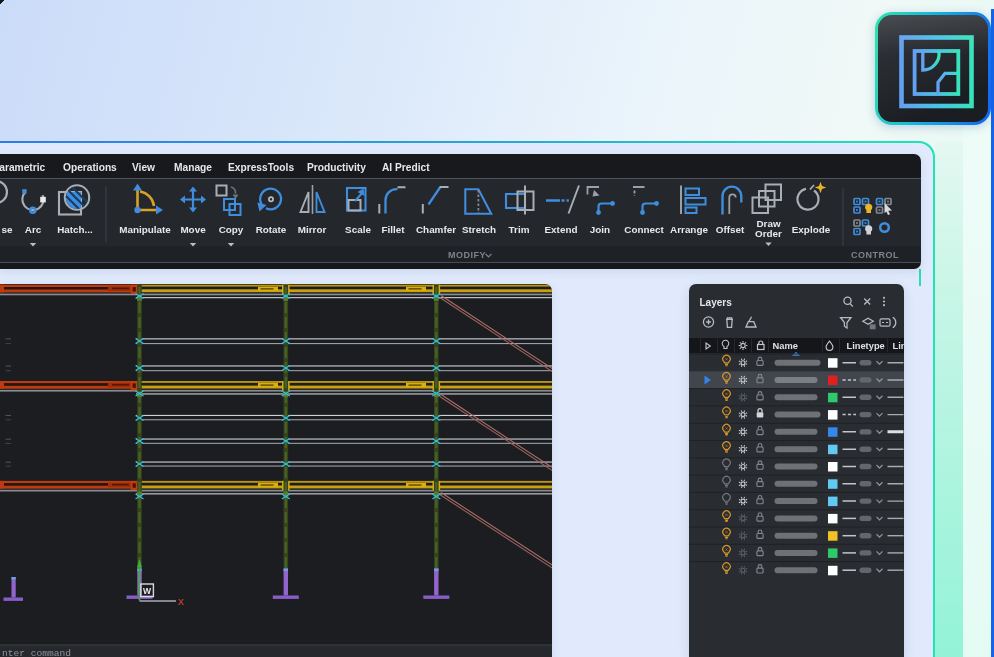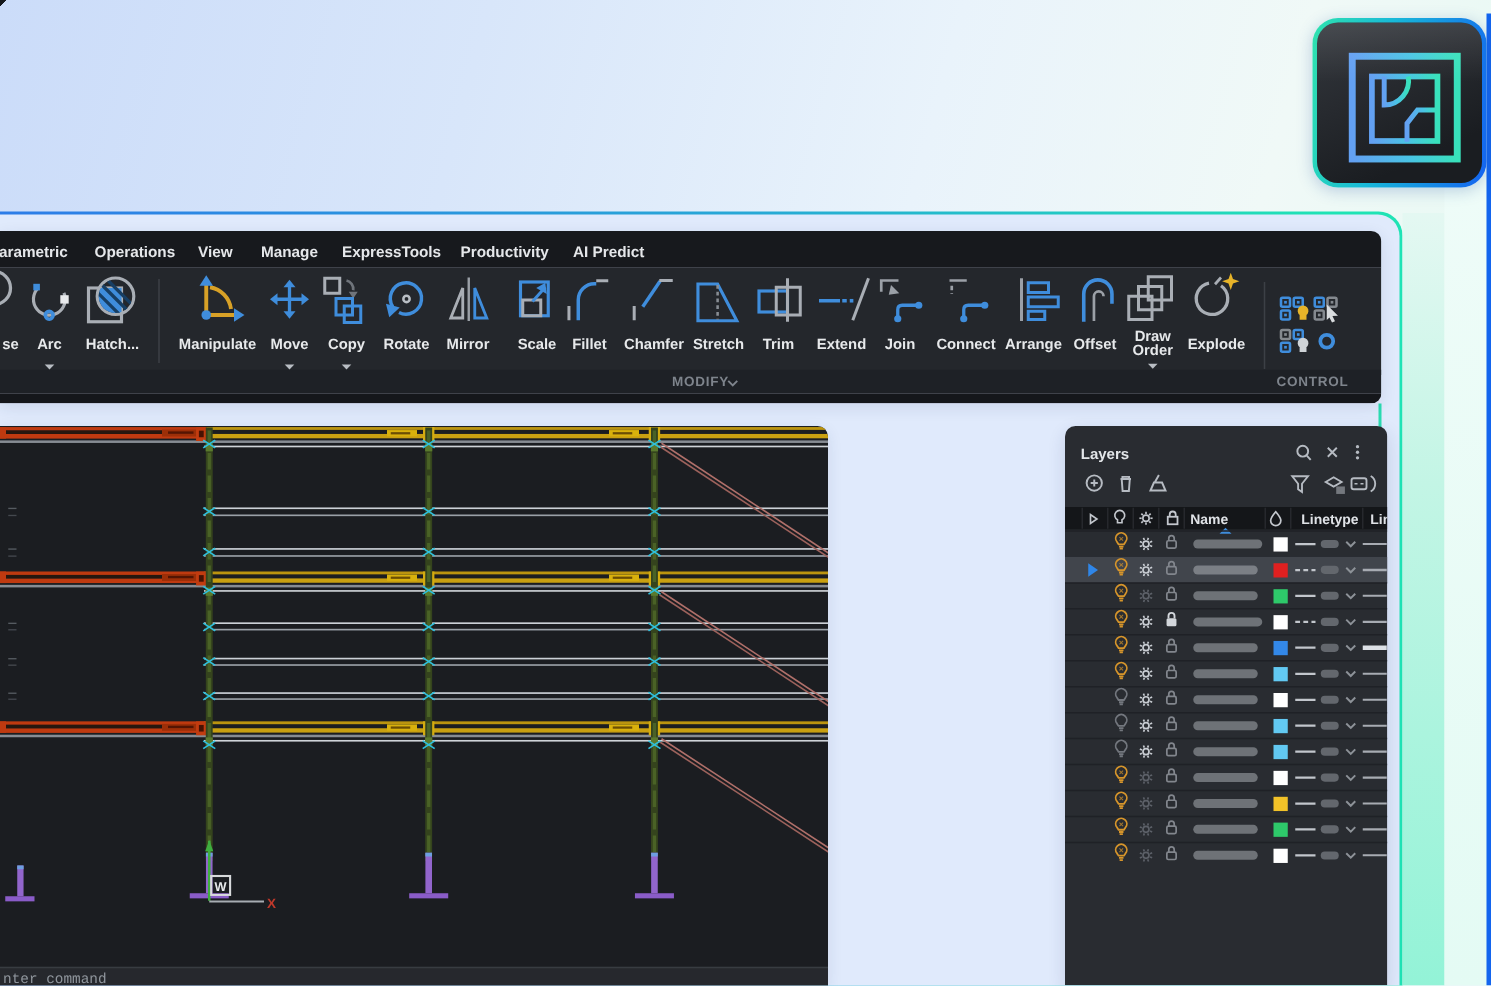--- a/index.html
+++ b/index.html
@@ -5,21 +5,21 @@
 body{position:relative;background:linear-gradient(105deg,#cbdcf9 0%,#d8e6fa 28%,#e9f3fb 55%,#f0f9f7 75%,#e3f9f1 100%)}
 .abs{position:absolute}
 #corner{left:0;top:0;width:5px;height:5px;background:linear-gradient(135deg,#15181c 45%,transparent 46%)}
 #mintband{left:934.8px;top:142px;width:28.6px;height:515px;background:linear-gradient(180deg,#e4f8f2 0%,#c3f5e5 35%,#93f3d7 100%)}
 #mintlight{left:963.4px;top:118px;width:28px;height:539px;background:linear-gradient(180deg,#eefcf8 0%,#e4fbf4 100%)}
 #bluestrip{left:991.3px;top:9px;width:2.7px;height:648px;background:#1365ee}
 #container{left:-30px;top:141px;width:964.8px;height:560px;border-radius:16px;background:linear-gradient(90deg,#2d7ae9 0%,#27a8d6 55%,#1fe3b5 95%)}
 #containerin{left:1.8px;top:1.8px;width:961.2px;height:556.4px;border-radius:14.5px;background:#e0eafc}
 #ribbon{left:0;top:153.5px;width:920.5px;height:115px;border-radius:0 7px 7px 0;overflow:hidden;box-shadow:0 3px 10px rgba(25,45,90,.10)}
 #canvas{left:0;top:283.5px;width:552px;height:373.5px;border-radius:0 7px 0 0;overflow:hidden;box-shadow:0 3px 10px rgba(25,45,90,.10)}
-#panel{left:710px;top:284px;width:215px;height:373px;border-radius:7px 7px 0 0;overflow:hidden;box-shadow:0 4px 12px rgba(25,45,90,.14)}
+#panel{left:689px;top:284px;width:215px;height:373px;border-radius:7px 7px 0 0;overflow:hidden;box-shadow:0 4px 12px rgba(25,45,90,.14)}
 #sliver{left:918.6px;top:268.5px;width:2.2px;height:17px;background:#2bdcb2}
 #logo{left:875px;top:12px;width:116px;height:112.5px;border-radius:17px;background:linear-gradient(100deg,#2fe3ae 0%,#18b9d8 40%,#1463f0 100%);box-shadow:0 2px 10px rgba(30,80,160,.25)}
 #logoin{left:3px;top:3px;width:110px;height:106.5px;border-radius:14px;background:linear-gradient(155deg,#34383e 0%,#272a2f 40%,#1a1d21 78%);overflow:hidden}
 #gloss{left:0;top:0;width:110px;height:40px;background:linear-gradient(180deg,rgba(255,255,255,.10),rgba(255,255,255,0));border-radius:14px 14px 0 0}
 </style></head>
 <body>
 <div class="abs" id="container">
     <div class="abs" id="containerin"></div>
   </div>
 <div class="abs" id="mintband"></div>

